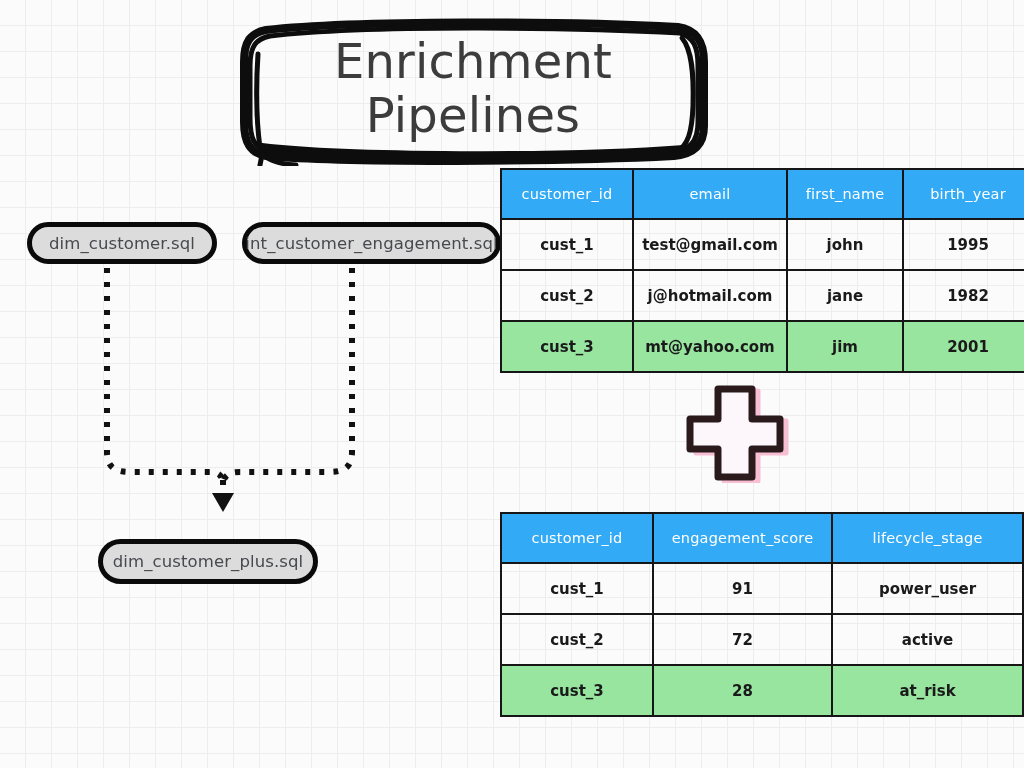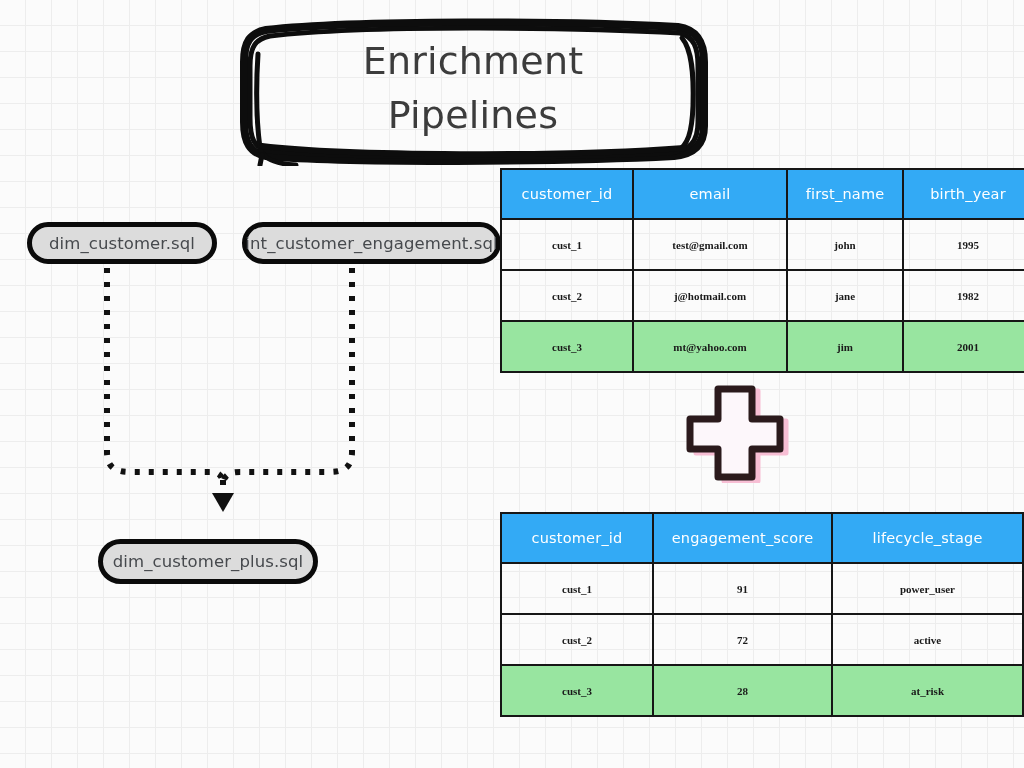--- a/index.html
+++ b/index.html
@@ -40,21 +40,21 @@
     left: 0; top: 0;
     width: 474px;
     height: 152px;
   }
   #title-text {
     position: absolute;
     left: 0;
     top: 20px;
     width: 474px;
     text-align: center;
-    font-size: 38px;
+    font-size: 48px;
     line-height: 54px;
     font-weight: 500;
     color: #3c3c3c;
     letter-spacing: 0.2px;
     white-space: pre-line;
   }
 
   
   #lineage {
     position: absolute;
@@ -111,22 +111,21 @@
     background: #33aaf5;
     color: #ffffff;
     font-weight: 500;
     font-size: 14.5px;
     height: 48px;
     letter-spacing: 0.2px;
   }
   .data-table td {
     background: transparent;
     height: 49px;
-    font-size: 11px;
-    font-family: Liberation Serif, serif;
+    font-size: 15px;
   }
   .data-table tr.row-highlight td {
     background: #98e5a0;
   }
 
   #table-customers { left: 500px; top: 168px; width: 524px; }
   #table-customers th:nth-child(1), #table-customers td:nth-child(1) { width: 130px; }
   #table-customers th:nth-child(2), #table-customers td:nth-child(2) { width: 152px; }
   #table-customers th:nth-child(3), #table-customers td:nth-child(3) { width: 114px; }
   #table-customers th:nth-child(4), #table-customers td:nth-child(4) { width: 128px; }

